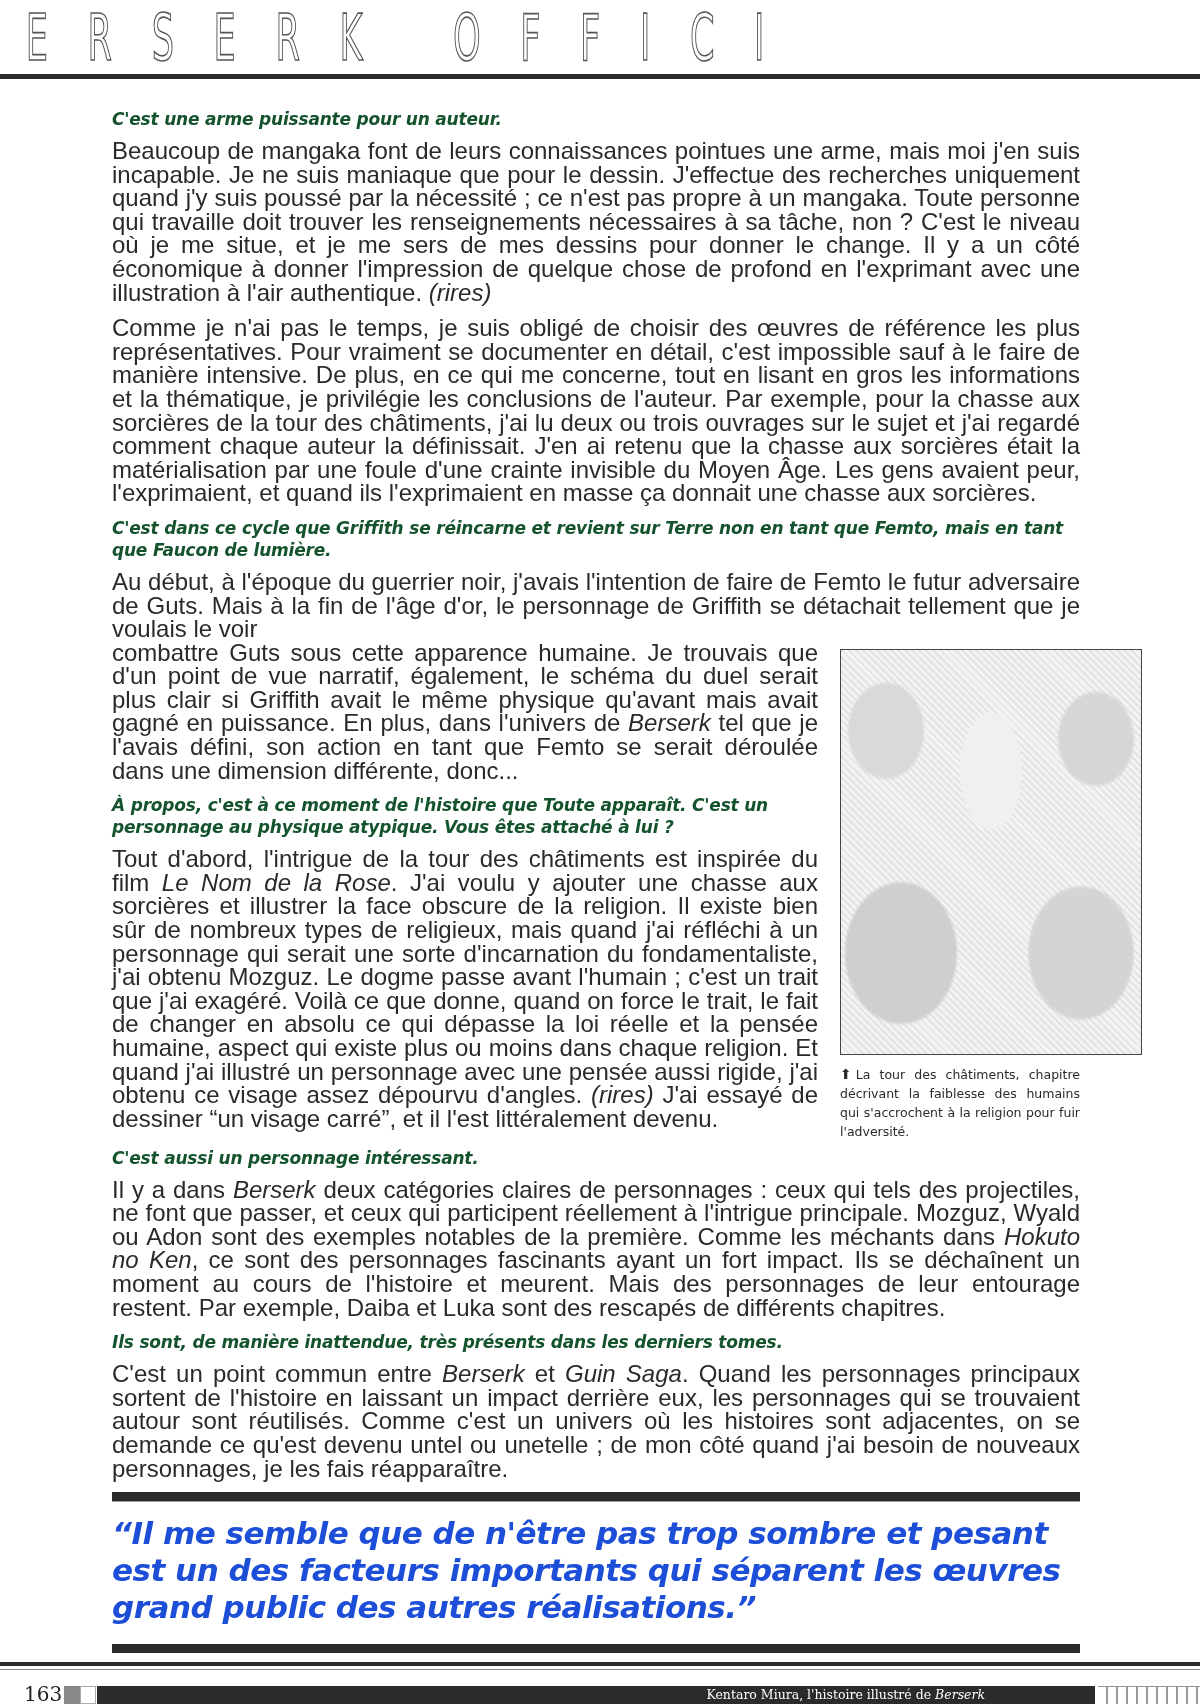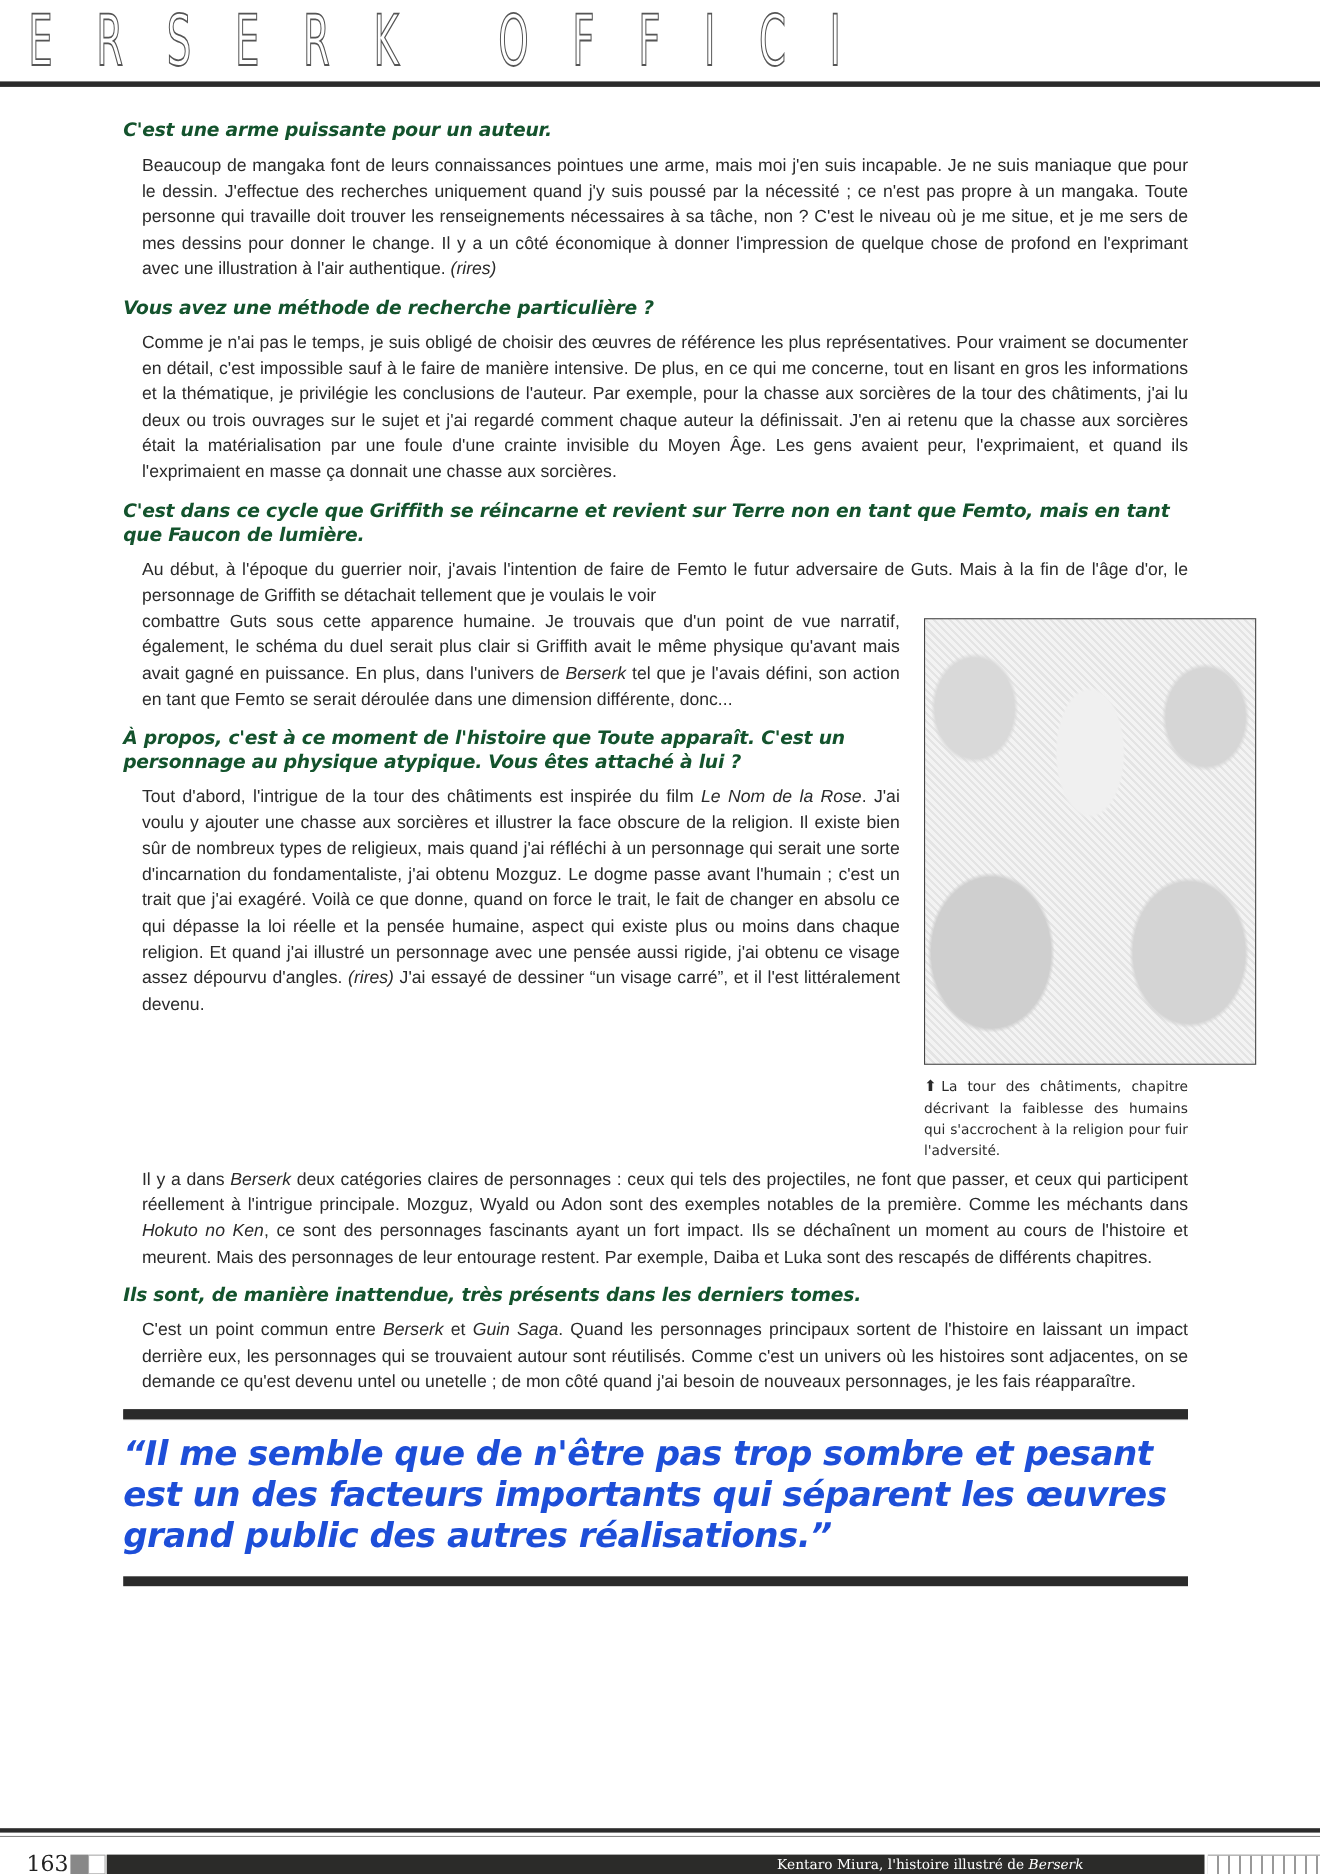--- a/index.html
+++ b/index.html
@@ -21,22 +21,22 @@
   .header-rule {
     position:absolute; left:0; top:74px; width:1200px; height:5px; background:#2b2b2b;
   }
   
   .content { position:absolute; left:112px; top:108px; width:968px; }
   .q {
     font-family:"DejaVu Sans", sans-serif; font-weight:bold; font-style:italic;
     font-size:17px; line-height:22px; color:#14532d; margin:0 0 9px 0; letter-spacing:-0.2px;
   }
   .p {
-    font-family:"Liberation Sans", sans-serif; font-size:16px; line-height:23.6px;
-    color:#2a2a2a; margin:0 0 12px 17px; text-align:justify;
+    font-family:"Liberation Sans", sans-serif; font-size:24px; line-height:23.6px;
+    color:#2a2a2a; margin:0 0 12px 0; text-align:justify;
   }
   .p em, .q em { font-style:italic; }
   .wrap-area { position:relative; }
   .figure {
     float:right; width:240px; margin:8px 0 6px 22px;
   }
   .figure-img {
     width:300px; height:404px; border:1px solid #444; position:relative; overflow:hidden;
     background:
       radial-gradient(ellipse at 50% 30%, #f0f0f0 0 14%, transparent 15%),
@@ -85,39 +85,39 @@
 <div class="header">
   <div class="header-title">BERSERK OFFICI</div>
   <div class="header-rule"></div>
 </div>
 
 <div class="content">
 
   <div class="q">C'est une arme puissante pour un auteur.</div>
   <div class="p"><span>Beaucoup de mangaka font de leurs connaissances pointues une arme, mais moi j'en suis incapable. Je ne suis maniaque que pour le dessin. J'effectue des recherches uniquement quand j'y suis poussé par la nécessité ; ce n'est pas propre à un mangaka. Toute personne qui travaille doit trouver les renseignements nécessaires à sa tâche, non ? C'est le niveau où je me situe, et je me sers de mes dessins pour donner le change. Il y a un côté économique à donner l'impression de quelque chose de profond en l'exprimant avec une illustration à l'air authentique.</span> <em>(rires)</em></div>
 
-  <div class="q">Vous avez une méthode de recherche particulière ?</div>
   <div class="p">Comme je n'ai pas le temps, je suis obligé de choisir des œuvres de référence les plus représentatives. Pour vraiment se documenter en détail, c'est impossible sauf à le faire de manière intensive. De plus, en ce qui me concerne, tout en lisant en gros les informations et la thématique, je privilégie les conclusions de l'auteur. Par exemple, pour la chasse aux sorcières de la tour des châtiments, j'ai lu deux ou trois ouvrages sur le sujet et j'ai regardé comment chaque auteur la définissait. J'en ai retenu que la chasse aux sorcières était la matérialisation par une foule d'une crainte invisible du Moyen Âge. Les gens avaient peur, l'exprimaient, et quand ils l'exprimaient en masse ça donnait une chasse aux sorcières.</div>
 
   <div class="q">C'est dans ce cycle que Griffith se réincarne et revient sur Terre non en tant que Femto, mais en tant que Faucon de lumière.</div>
   <div class="p" style="margin-bottom:0">Au début, à l'époque du guerrier noir, j'avais l'intention de faire de Femto le futur adversaire de Guts. Mais à la fin de l'âge d'or, le personnage de Griffith se détachait tellement que je voulais le voir</div>
 
   <div class="wrap-area">
     <div class="figure">
       <div class="figure-img" title="Illustration: foule en colère entourant une jeune femme enchaînée"></div>
       <div class="caption"><span class="arrow">⬆</span><span>La tour des châtiments, chapitre décrivant la faiblesse des humains qui s'accrochent à la religion pour fuir l'adversité.</span></div>
     </div>
 
     <div class="p"><span>combattre Guts sous cette apparence humaine. Je trouvais que d'un point de vue narratif, également, le schéma du duel serait plus clair si Griffith avait le même physique qu'avant mais avait gagné en puissance. En plus, dans l'univers de </span><em>Berserk</em><span> tel que je l'avais défini, son action en tant que Femto se serait déroulée dans une dimension différente, donc...</span></div>
 
     <div class="q">À propos, c'est à ce moment de l'histoire que Toute apparaît. C'est un personnage au physique atypique. Vous êtes attaché à lui ?</div>
     <div class="p"><span>Tout d'abord, l'intrigue de la tour des châtiments est inspirée du film </span><em>Le Nom de la Rose</em><span>. J'ai voulu y ajouter une chasse aux sorcières et illustrer la face obscure de la religion. Il existe bien sûr de nombreux types de religieux, mais quand j'ai réfléchi à un personnage qui serait une sorte d'incarnation du fondamentaliste, j'ai obtenu Mozguz. Le dogme passe avant l'humain ; c'est un trait que j'ai exagéré. Voilà ce que donne, quand on force le trait, le fait de changer en absolu ce qui dépasse la loi réelle et la pensée humaine, aspect qui existe plus ou moins dans chaque religion. Et quand j'ai illustré un personnage avec une pensée aussi rigide, j'ai obtenu ce visage assez dépourvu d'angles. </span><em>(rires)</em><span> J'ai essayé de dessiner “un visage carré”, et il l'est littéralement devenu.</span></div>
     <div style="clear:both"></div>
   </div>
 
+  <div class="q">C'est aussi un personnage intéressant.</div>
   <div class="p"><span>Il y a dans </span><em>Berserk</em><span> deux catégories claires de personnages : ceux qui tels des projectiles, ne font que passer, et ceux qui participent réellement à l'intrigue principale. Mozguz, Wyald ou Adon sont des exemples notables de la première. Comme les méchants dans </span><em>Hokuto no Ken</em><span>, ce sont des personnages fascinants ayant un fort impact. Ils se déchaînent un moment au cours de l'histoire et meurent. Mais des personnages de leur entourage restent. Par exemple, Daiba et Luka sont des rescapés de différents chapitres.</span></div>
 
   <div class="q">Ils sont, de manière inattendue, très présents dans les derniers tomes.</div>
   <div class="p"><span>C'est un point commun entre </span><em>Berserk</em><span> et </span><em>Guin Saga</em><span>. Quand les personnages principaux sortent de l'histoire en laissant un impact derrière eux, les personnages qui se trouvaient autour sont réutilisés. Comme c'est un univers où les histoires sont adjacentes, on se demande ce qu'est devenu untel ou unetelle ; de mon côté quand j'ai besoin de nouveaux personnages, je les fais réapparaître.</span></div>
 
   <div class="divider-top"></div>
   <div class="pullquote">“Il me semble que de n'être pas trop sombre et pesant est un des facteurs importants qui séparent les œuvres grand public des autres réalisations.”</div>
   <div class="divider-bottom"></div>
 </div>
 

